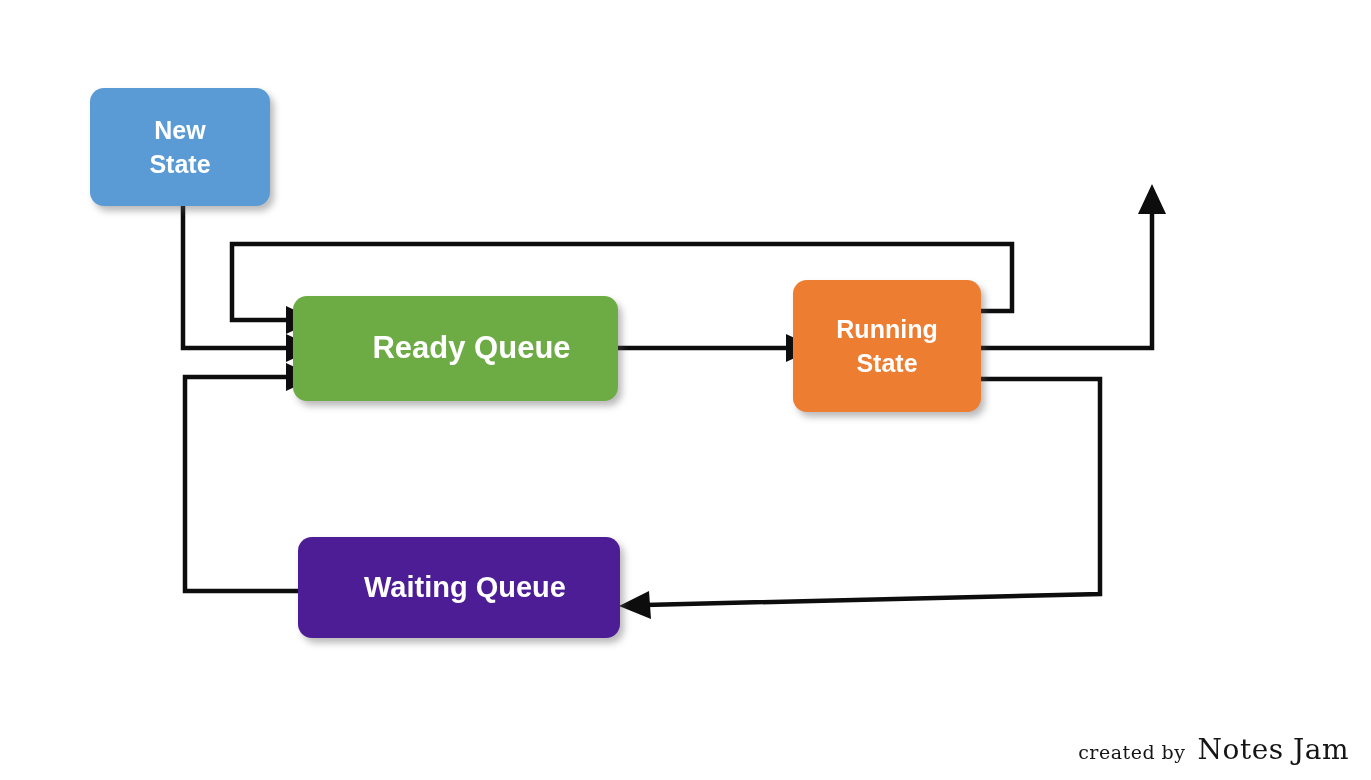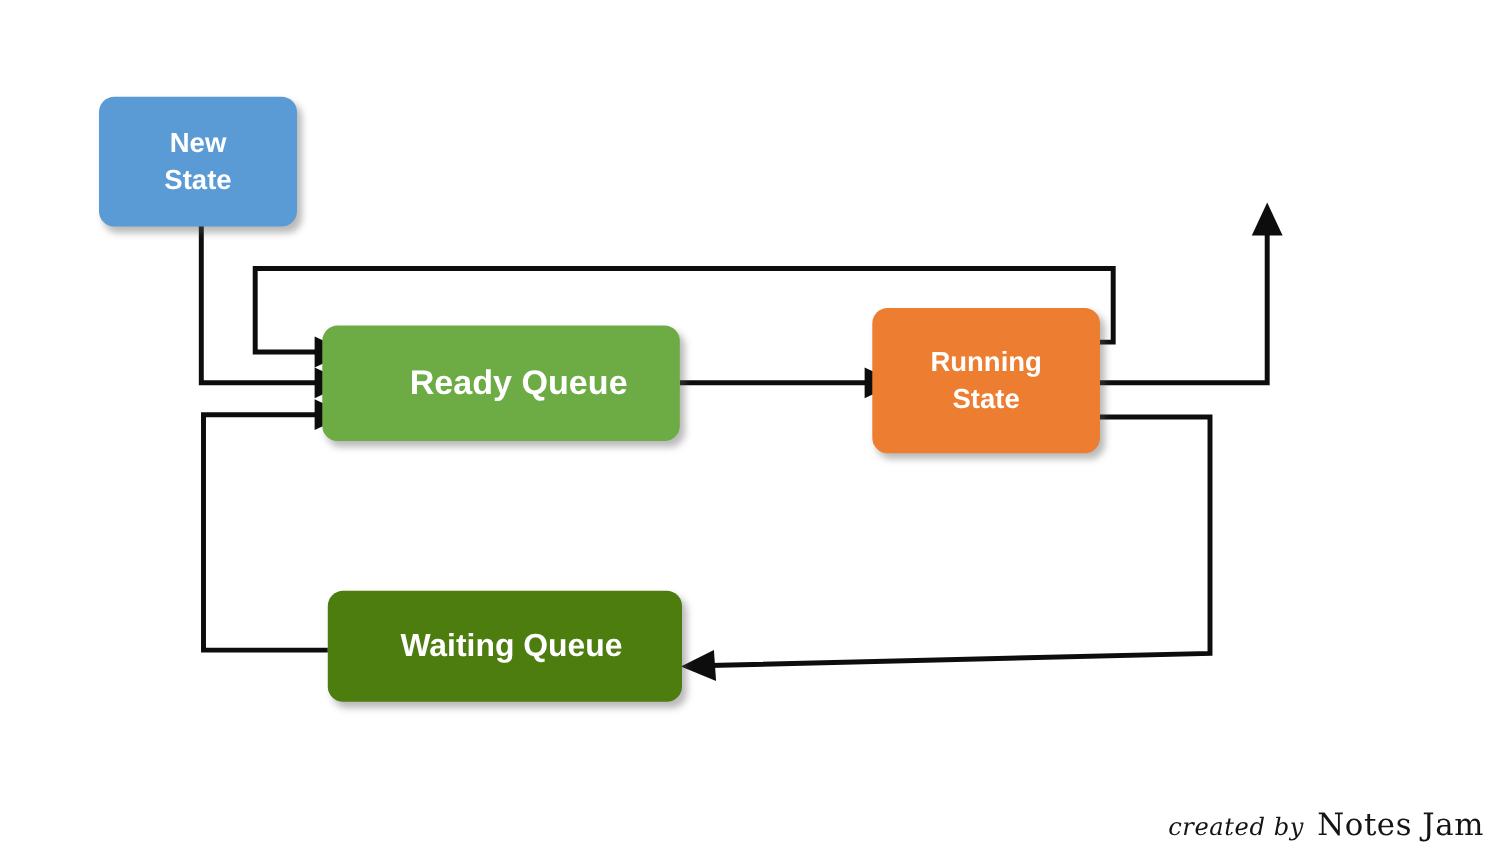--- a/index.html
+++ b/index.html
@@ -31,21 +31,21 @@
     line-height: 1.38;
     box-shadow: 4px 5px 7px rgba(90, 90, 90, 0.42);
     z-index: 5;
     user-select: none;
   }
   .node .line { display: block; white-space: nowrap; }
 
   #node-new        { left: 90px;   top: 88px;  width: 180px; height: 118px; font-size: 25px; }
   #node-terminated { left: 1038px; top: 108px; width: 259px; height: 93px;  font-size: 30px; }
   #node-ready      { left: 293px;  top: 296px; width: 325px; height: 105px; font-size: 31px; }
-  #node-running    { left: 793px;  top: 280px; width: 207px; height: 132px; font-size: 25px; }
+  #node-running    { left: 793px;  top: 280px; width: 188px; height: 132px; font-size: 25px; }
   #node-waiting    { left: 298px;  top: 537px; width: 322px; height: 101px; font-size: 29px; }
 
   
   #edges {
     position: absolute;
     left: 0; top: 0;
     width: 1371px;
     height: 780px;
     z-index: 2;
   }
@@ -56,22 +56,21 @@
   #watermark {
     position: absolute;
     right: 22px;
     bottom: 14px;
     z-index: 8;
     color: #151515;
     white-space: nowrap;
     font-family: "DejaVu Serif", serif;
   }
   #watermark .wm-small {
-    font-size: 22px;
-    font-style: italic;
+    font-size: 19px;
     letter-spacing: 0.5px;
   }
   #watermark .wm-big {
     font-size: 28px;
     letter-spacing: 0.5px;
     margin-left: 7px;
   }
 </style>
 </head>
 <body>
@@ -119,21 +118,21 @@
 
   <div class="node" id="node-ready" style="background: rgb(109, 171, 69); color: rgb(255, 255, 255); padding-left: 32px;">
     <span class="line">Ready Queue</span>
   </div>
 
   <div class="node" id="node-running" style="background: rgb(237, 125, 49); color: rgb(255, 255, 255);">
     <span class="line">Running</span>
     <span class="line">State</span>
   </div>
 
-  <div class="node" id="node-waiting" style="background: #4d7c0f; color: rgb(255, 255, 255); padding-left: 12px;">
+  <div class="node" id="node-waiting" style="background: #4c1d95; color: rgb(255, 255, 255); padding-left: 12px;">
     <span class="line">Waiting Queue</span>
   </div>
 
   <div id="watermark">
     <span class="wm-small">created by</span>
     <span class="wm-big">Notes Jam</span>
   </div>
 
 </div>
 

